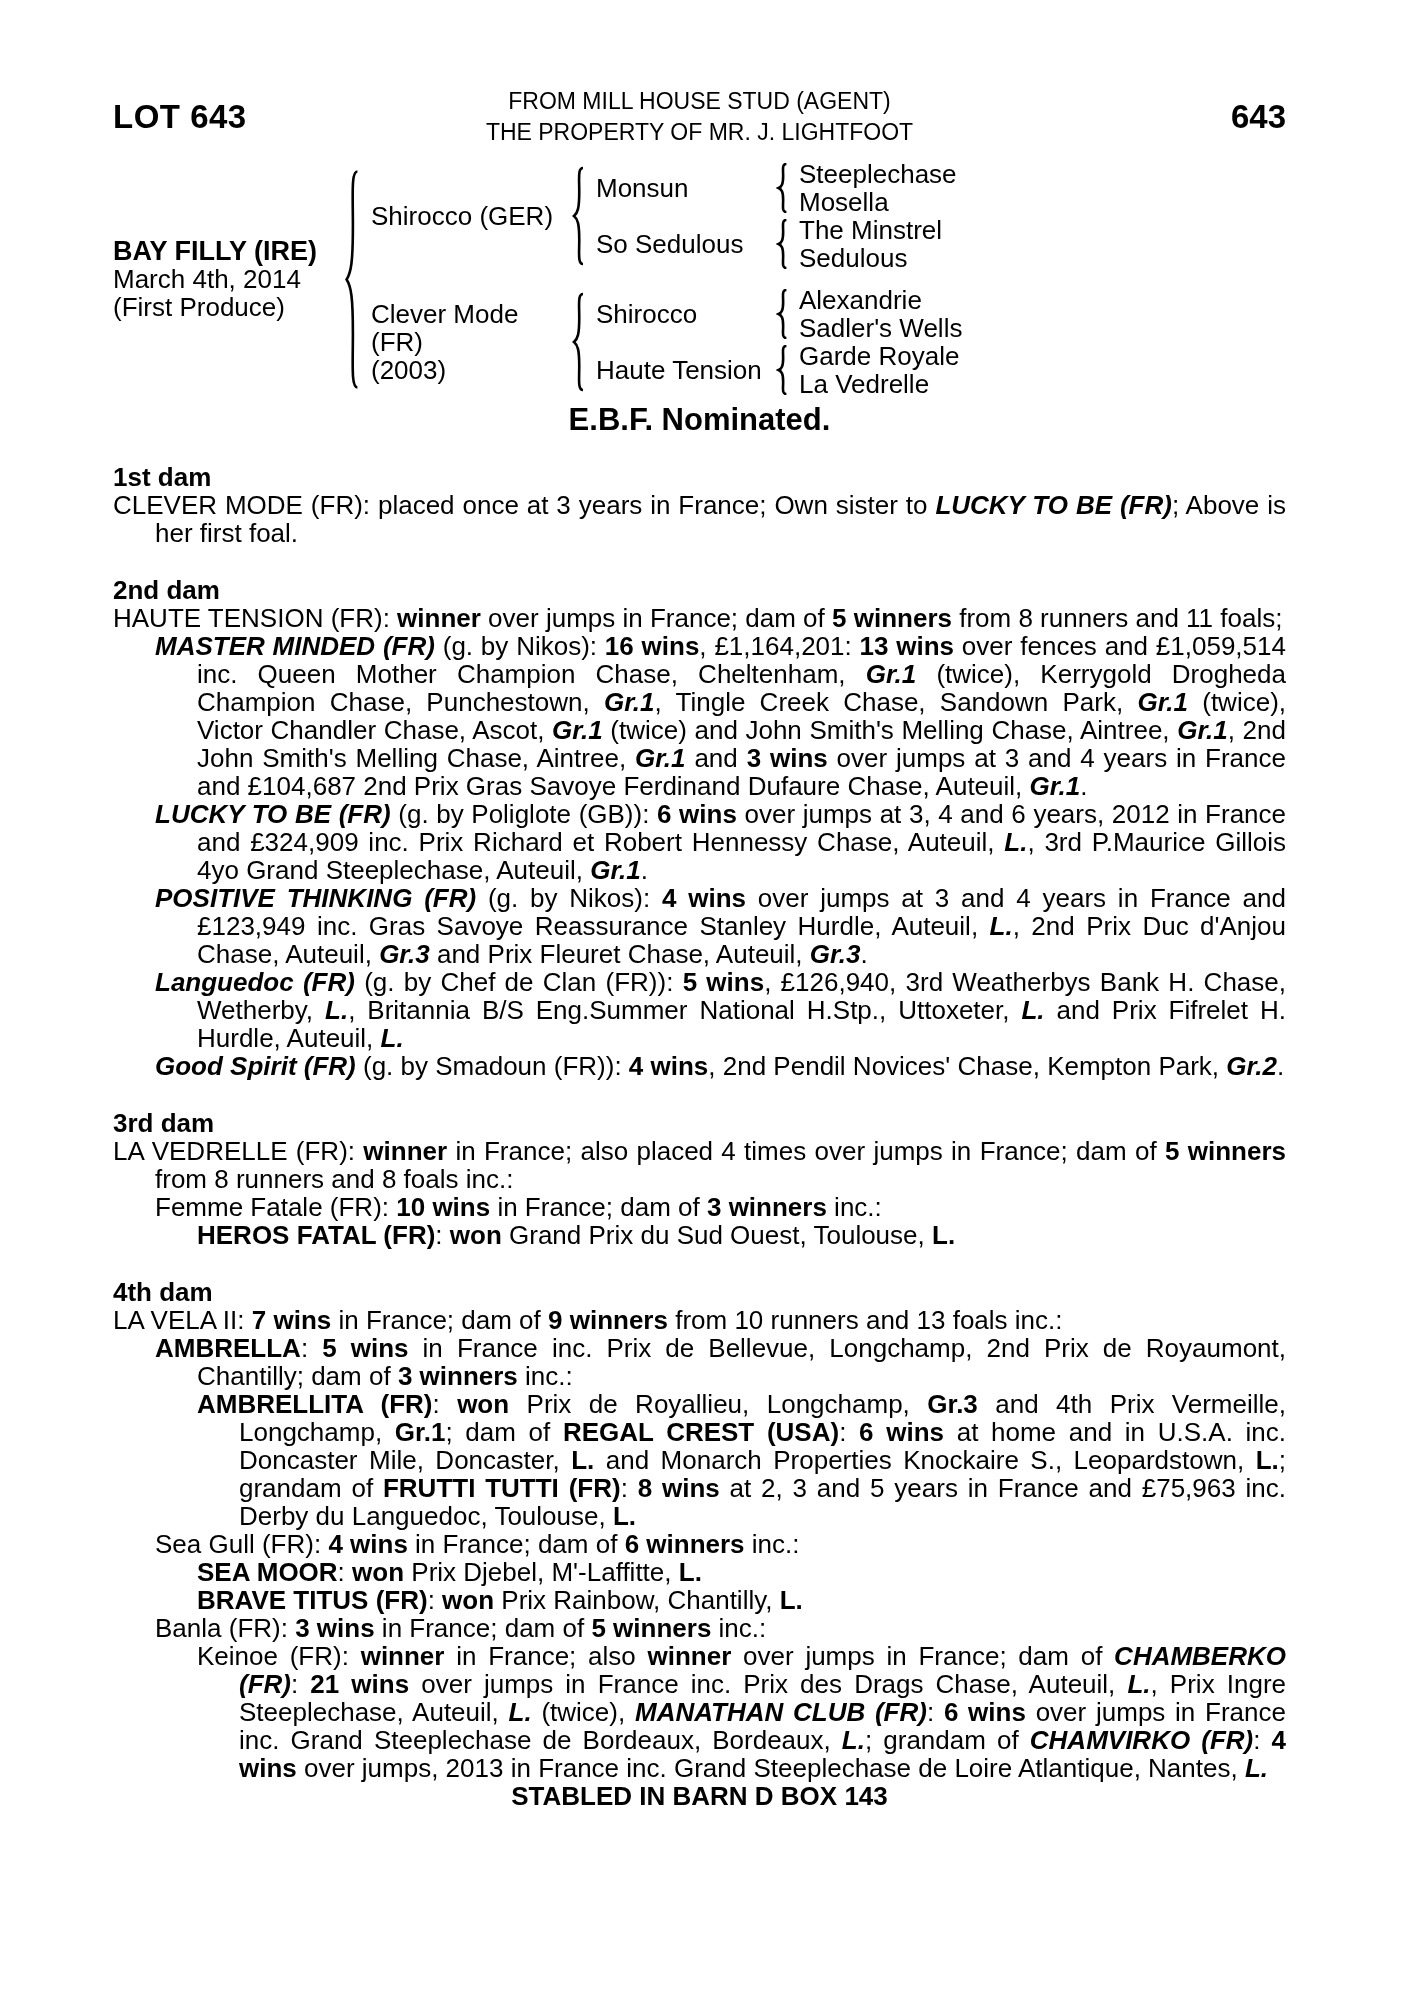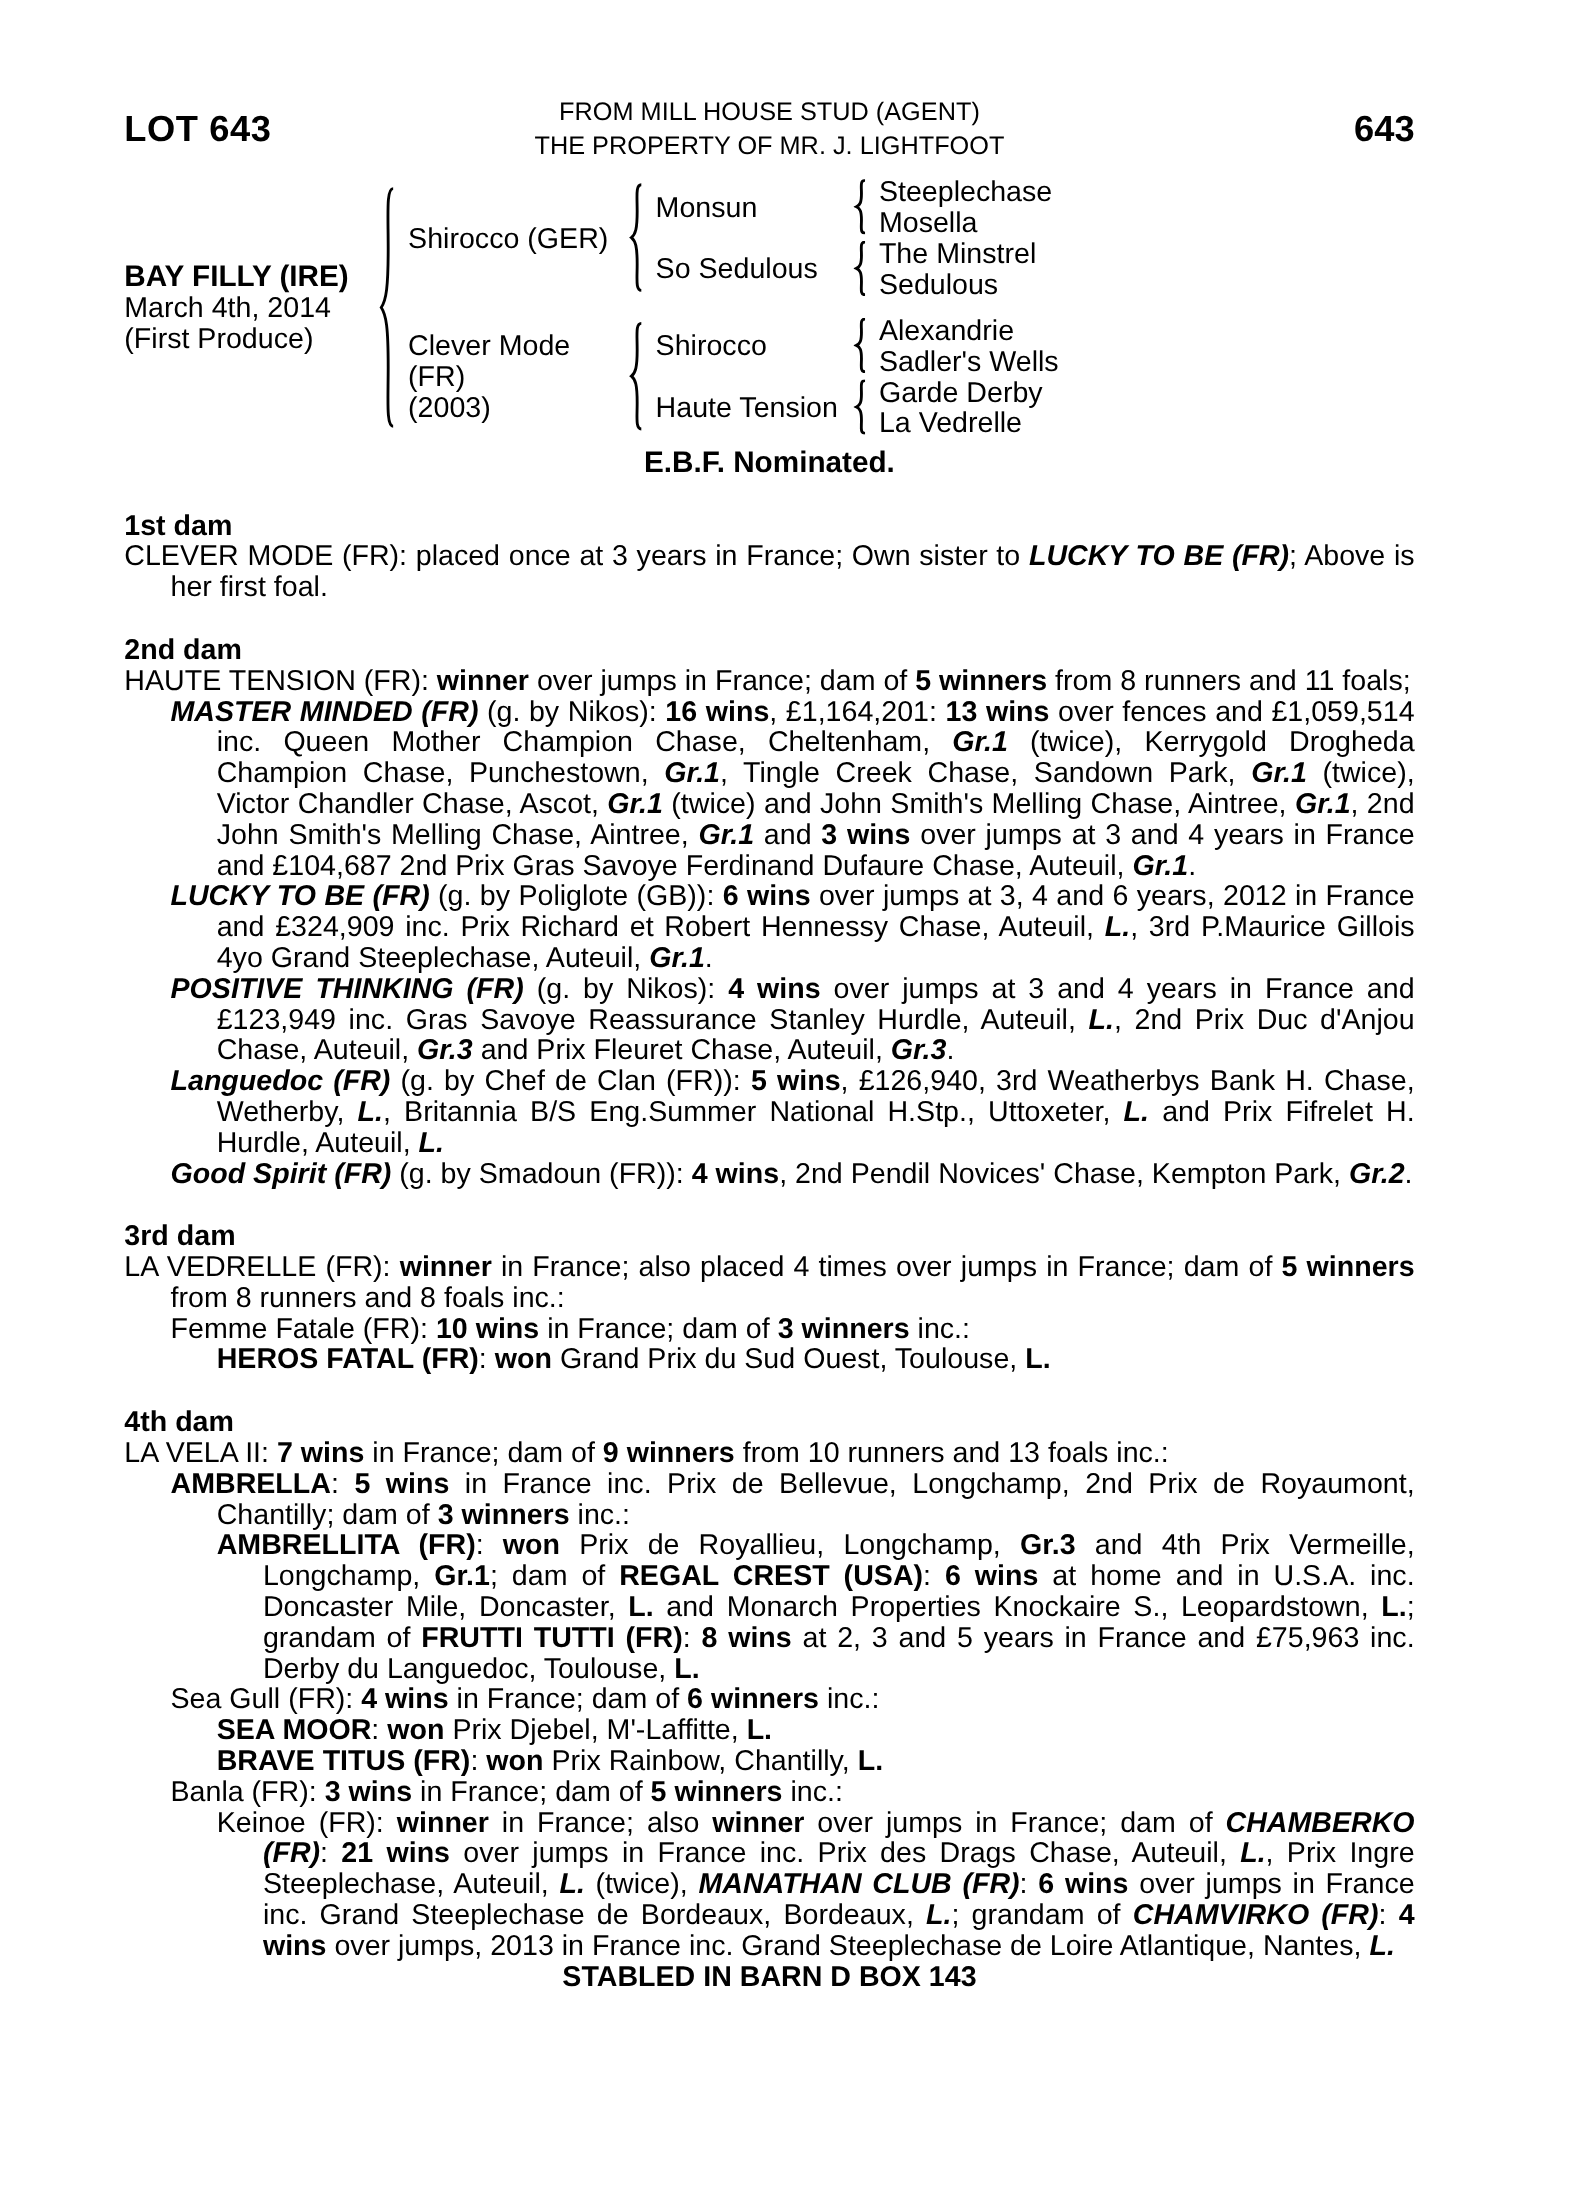--- a/index.html
+++ b/index.html
@@ -21,21 +21,21 @@
   .ped-subj-name{font-weight:bold;font-size:27px;}
   .gen2col{display:flex;flex-direction:column;gap:14px;flex:1;}
   .gen2row{display:flex;align-items:center;}
   .gen2name{width:200px;padding-left:10px;}
   .gen3col{display:flex;flex-direction:column;flex:1;}
   .gen3row{display:flex;align-items:center;height:56px;}
   .gen3name{width:180px;padding-left:10px;}
   .gen4col{flex:1;display:flex;flex-direction:column;justify-content:center;padding-left:10px;}
   .g4{line-height:28px;}
   .brace svg{display:block;}
-  .ebf{text-align:center;font-weight:bold;font-size:27px;margin-top:8px;}
+  .ebf{text-align:center;font-weight:bold;font-size:31px;margin-top:8px;}
   
   .sections{margin-top:0;}
   .sec-heading{font-weight:bold;margin-top:29px;}
   .para{margin:0;text-align:justify;}
   .ind0{padding-left:42px;text-indent:-42px;}
   .ind1{padding-left:84px;text-indent:-42px;}
   .ind2{padding-left:126px;text-indent:-42px;}
   .s-b{font-weight:bold;}
   .s-bi{font-weight:bold;font-style:italic;}
   .footer{text-align:center;font-weight:bold;}
@@ -126,21 +126,21 @@
             </div>
           </div>
           <div class="gen3row">
             <div class="gen3name">Haute Tension</div>
             <div class="brace">
               <svg viewBox="0 0 20 100" preserveAspectRatio="none" width="13" height="50">
                   <path d="M16 2 C9 2 11 12 11 26 C11 42 9 47 4 50 C9 53 11 58 11 74 C11 88 9 98 16 98" fill="none" stroke="#000" stroke-width="2.6" vector-effect="non-scaling-stroke"></path>
                 </svg>
             </div>
             <div class="gen4col">
-              <div class="g4">Garde Derby</div>
+              <div class="g4">Garde Royale</div>
               <div class="g4">La Vedrelle</div>
             </div>
           </div>
         </div>
       </div>
 
     </div>
   </div>
 
   <div class="ebf">E.B.F. Nominated.</div>

